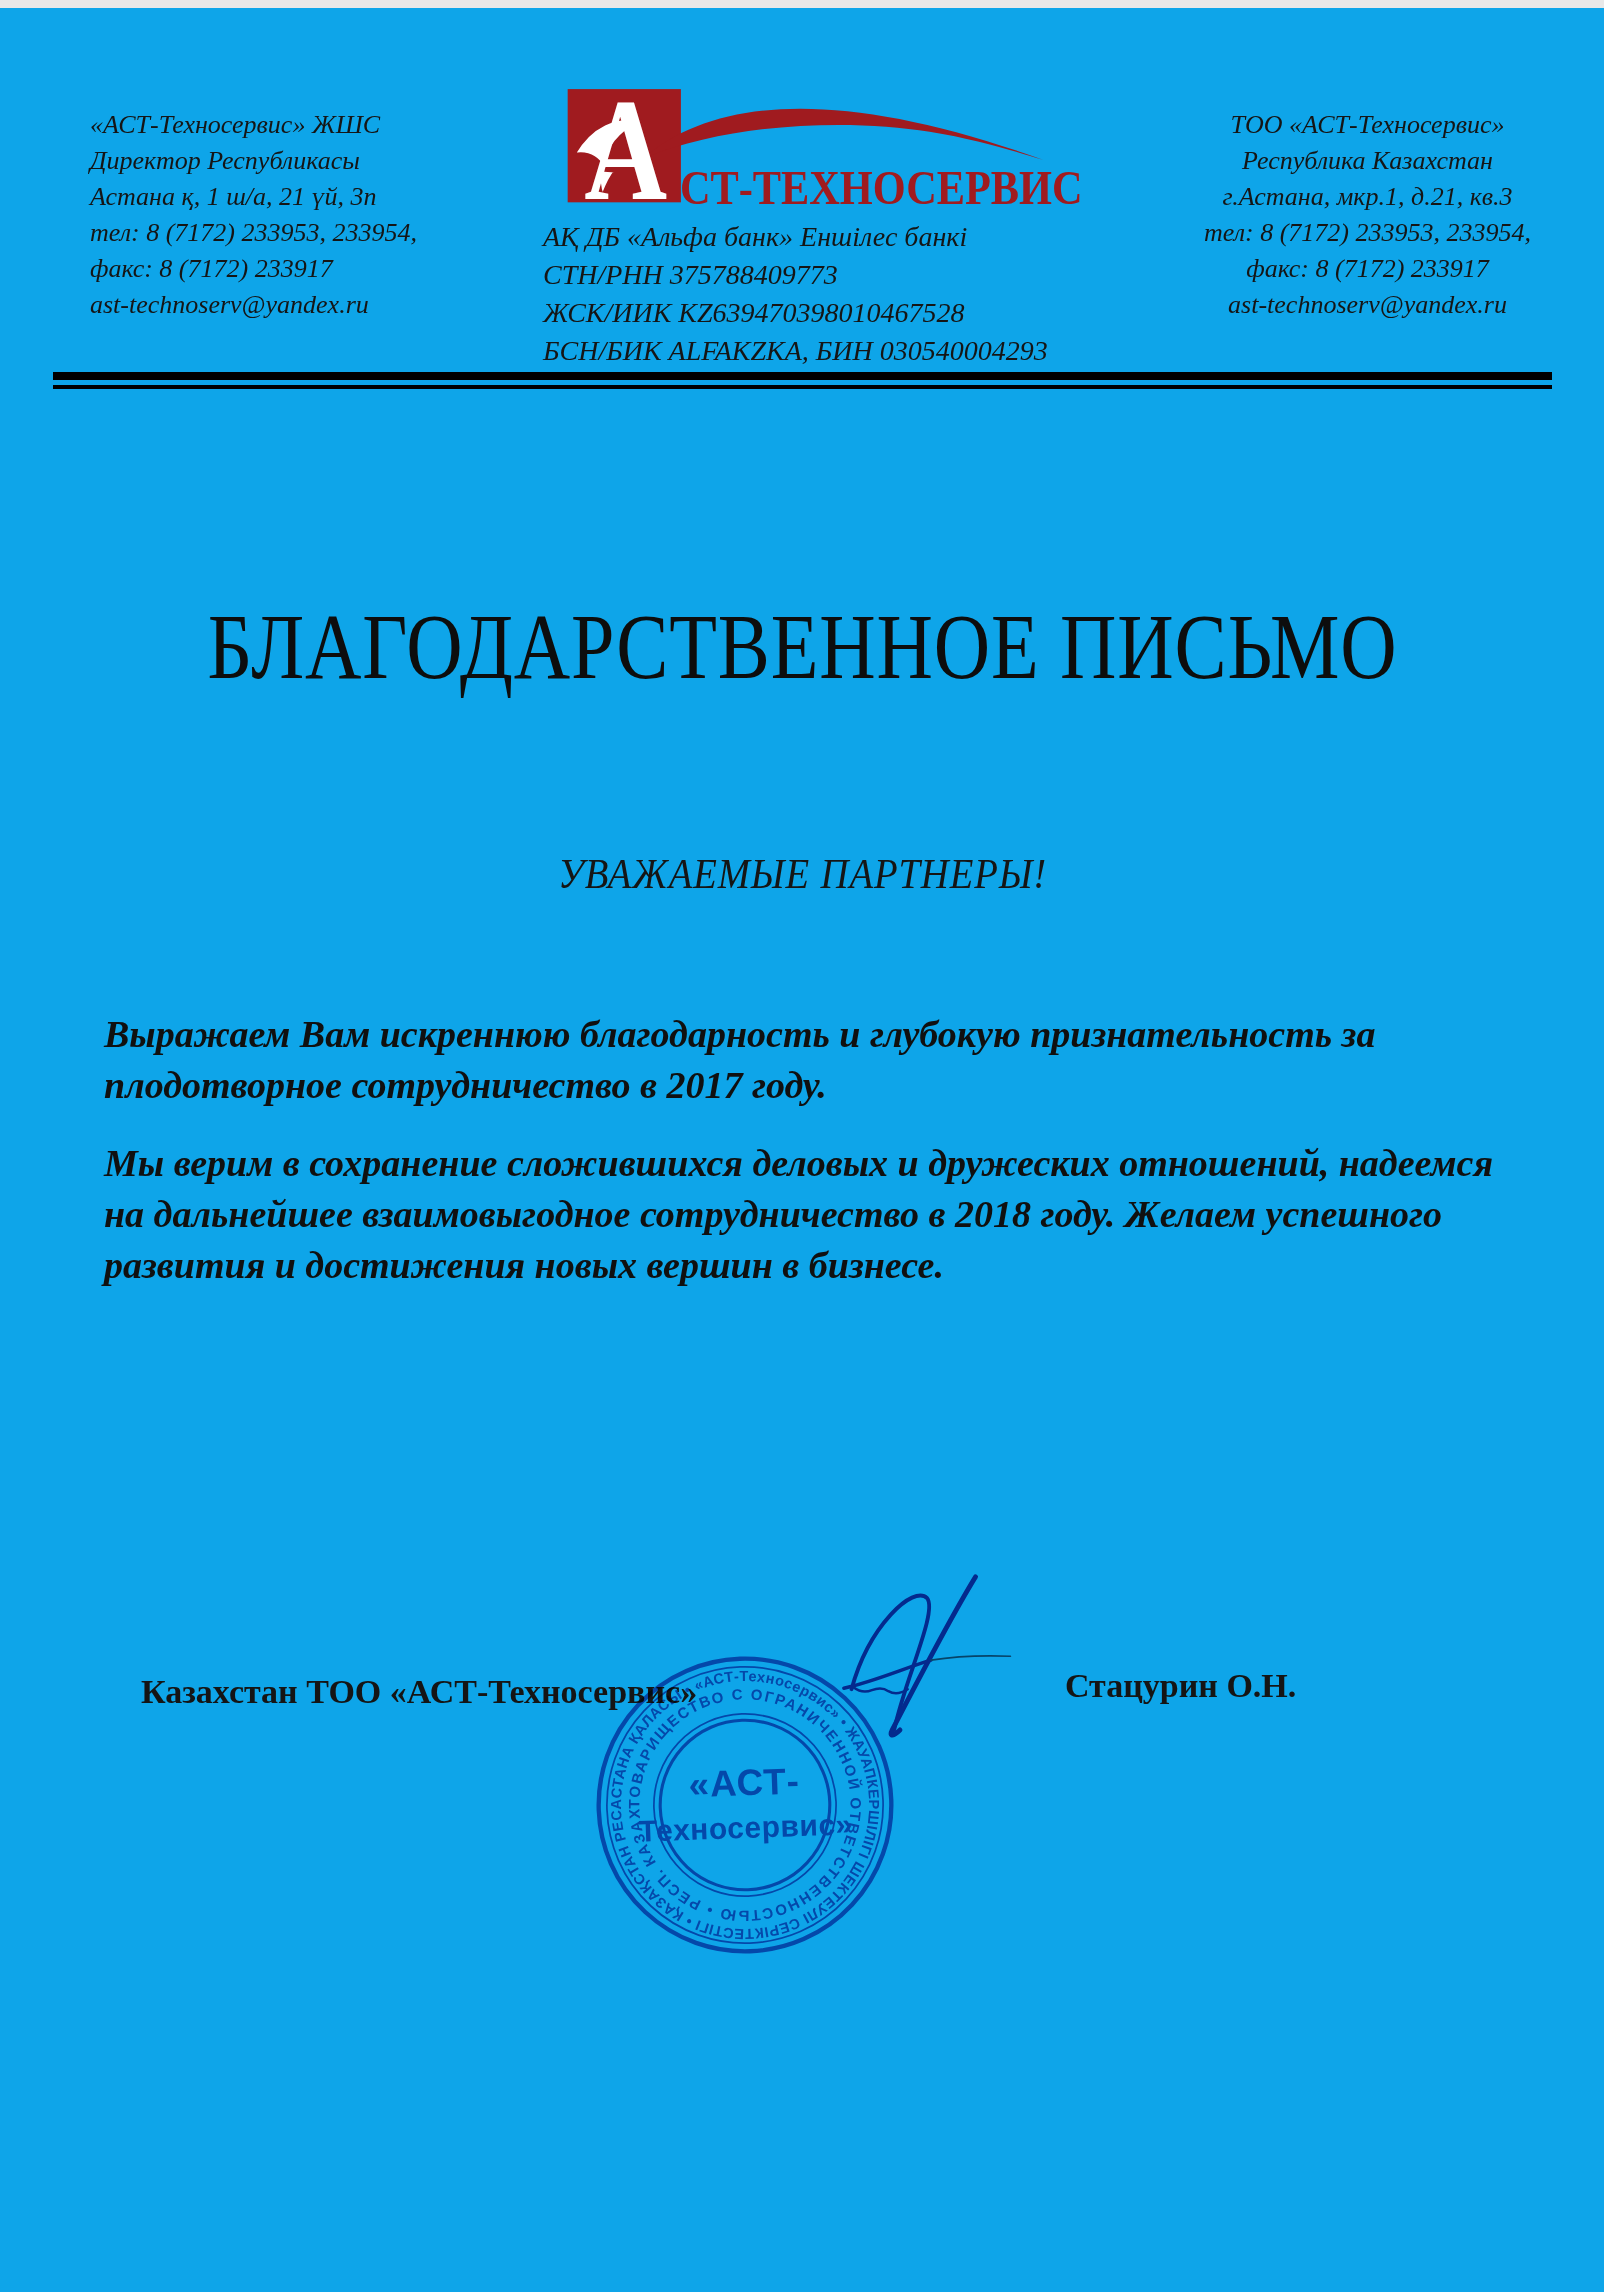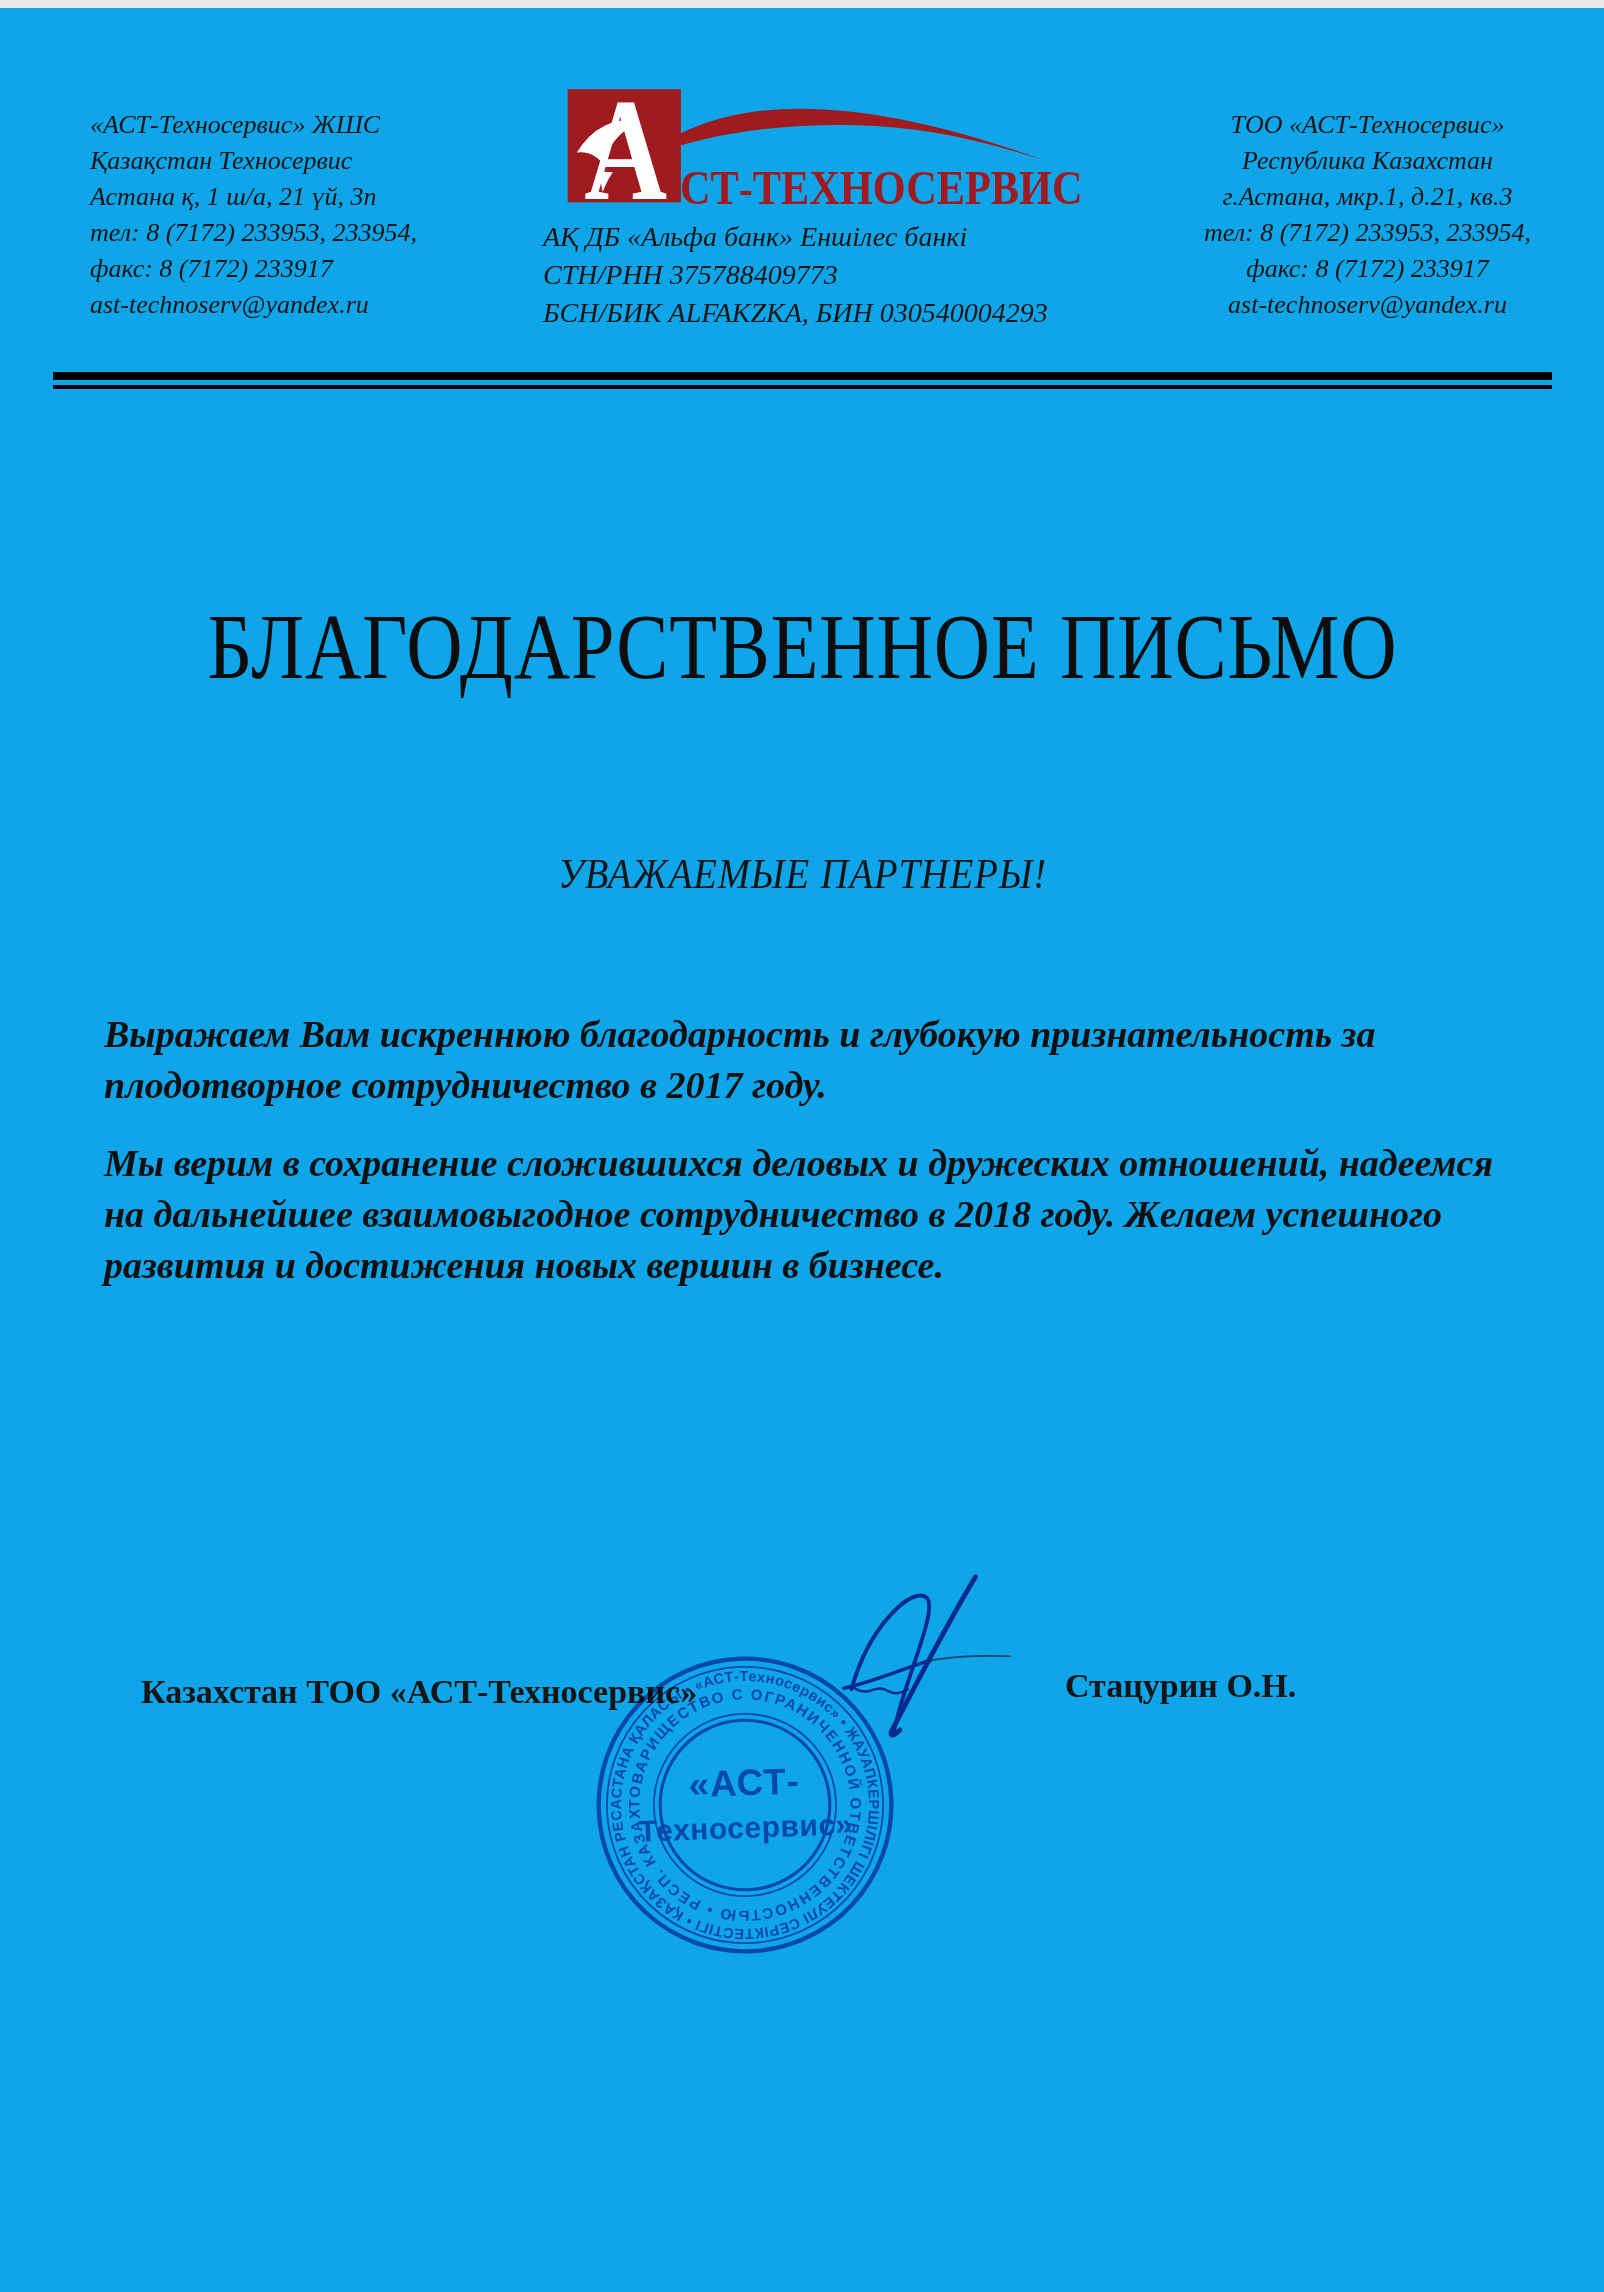--- a/index.html
+++ b/index.html
@@ -38,21 +38,21 @@
   .stamp-text{font-family:"Liberation Sans","DejaVu Sans",sans-serif;font-weight:bold;}
   .ink-svg{position:absolute;left:805px;top:1528px;width:378px;height:257px;mix-blend-mode:multiply;}
 </style>
 </head>
 <body>
 
 <div class="page">
 
   <div class="hdr-block hdr-left">
     <div>«АСТ-Техносервис» ЖШС</div>
-    <div>Қазақстан Техносервис</div>
+    <div>Директор Республикасы</div>
     <div>Астана қ, 1 ш/а, 21 үй, 3п</div>
     <div>тел: 8 (7172) 233953, 233954,</div>
     <div>факс: 8 (7172) 233917</div>
     <div>ast-technoserv@yandex.ru</div>
   </div>
 
   <div class="hdr-block hdr-right">
     <div>ТОО «АСТ-Техносервис»</div>
     <div>Республика Казахстан</div>
     <div>г.Астана, мкр.1, д.21, кв.3</div>
@@ -69,20 +69,21 @@
     <path fill="#ffffff" stroke="#a01b1f" stroke-width="2.5" d="M 13 95 C 30 66 56 54 82 61 C 59 74 47 88 44 110 C 36 96 24 93 13 95 Z M 40 112 C 38 122 39 130 42 138 C 46 128 49 120 55 113 Z"></path>
 
     <text transform="translate(66,142) scale(0.78,1)" text-anchor="middle" font-family="Liberation Serif, DejaVu Serif, serif" font-weight="bold" font-size="152" fill="#ffffff">А</text>
 
     <text x="122" y="147" font-family="Liberation Serif, DejaVu Serif, serif" font-weight="bold" font-size="50" fill="#a01b1f" textLength="416" lengthAdjust="spacingAndGlyphs">СТ-ТЕХНОСЕРВИС</text>
   </svg>
 
   <div class="bank-block">
     <div>АҚ ДБ «Альфа банк» Еншілес банкі</div>
     <div>СТН/РНН 375788409773</div>
+    <div>ЖСК/ИИК KZ639470398010467528</div>
     <div>БСН/БИК ALFAKZKA, БИН 030540004293</div>
   </div>
 
   <div class="rule rule-thick"></div>
   <div class="rule rule-thin"></div>
 
   <div class="title">БЛАГОДАРСТВЕННОЕ ПИСЬМО</div>
   <div class="salutation">УВАЖАЕМЫЕ ПАРТНЕРЫ!</div>
   <div class="para para-1">Выражаем Вам искреннюю благодарность и глубокую признательность за плодотворное сотрудничество в 2017 году.</div>
   <div class="para para-2">Мы верим в сохранение сложившихся деловых и дружеских отношений, надеемся на дальнейшее взаимовыгодное сотрудничество в 2018 году. Желаем успешного развития и достижения новых вершин в бизнесе.</div>

